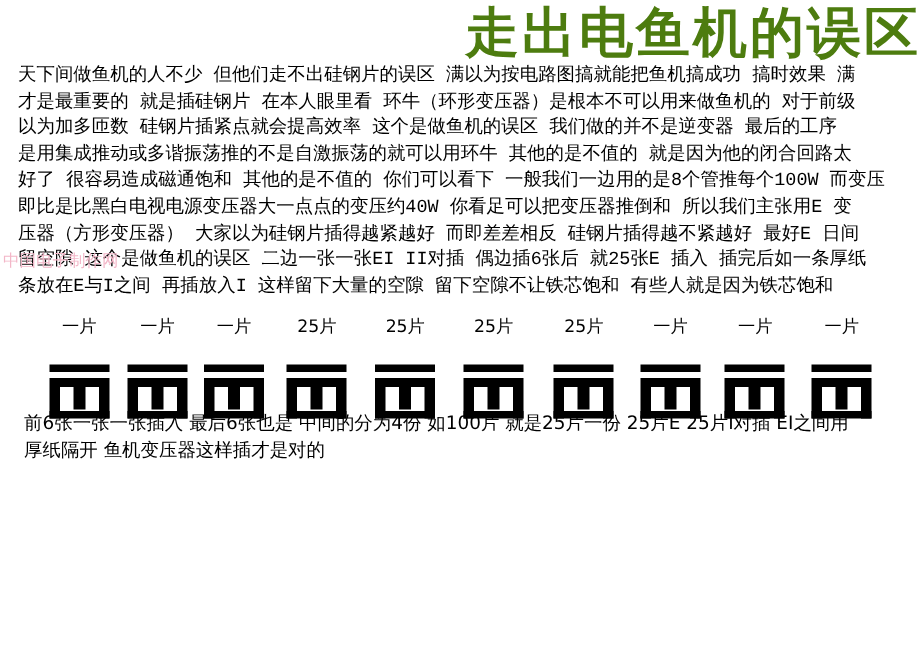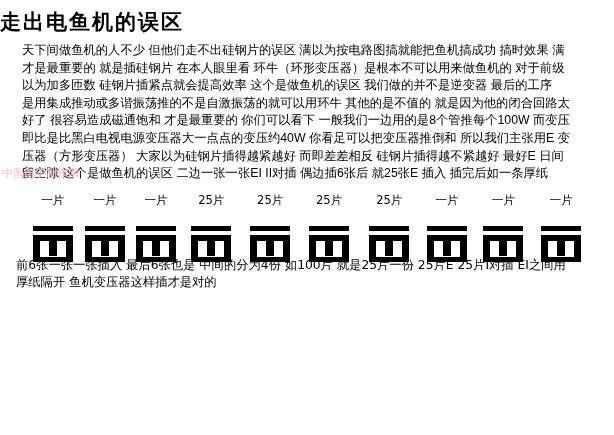--- a/index.html
+++ b/index.html
@@ -15,37 +15,37 @@
     position: relative;
   }
   .page {
     position: relative;
     width: 614px;
     height: 435px;
     box-sizing: border-box;
     padding: 0;
   }
   .title {
-    text-align: left;
+    text-align: right;
     font-family: "DejaVu Serif", serif;
-    font-size: 21px;
+    font-size: 36px;
     font-weight: bold;
     letter-spacing: 2px;
-    color: #000000;
+    color: #4d7c0f;
     margin: 4px 0 2px 0;
     line-height: 36px;
   }
   .body-text {
     font-size: 12.3px;
     line-height: 17.6px;
     color: #000;
     text-align: justify;
-    margin: 0 22px;
+    margin: 0 12px;
     letter-spacing: 0px;
-    font-family: Liberation Sans, sans-serif;
+    font-family: Liberation Mono, monospace;
   }
   .body-text p {
     margin: 0;
     padding: 0;
     white-space: nowrap;
   }
   .watermark {
     position: absolute;
     left: 2px;
     top: 162px;
@@ -101,24 +101,25 @@
 
   <div class="title">走出电鱼机的误区</div>
 
   <div class="watermark">中国电子制作网</div>
 
   <div class="body-text">
     <p>天下间做鱼机的人不少 但他们走不出硅钢片的误区 满以为按电路图搞就能把鱼机搞成功 搞时效果 满</p>
     <p>才是最重要的 就是插硅钢片 在本人眼里看 环牛（环形变压器）是根本不可以用来做鱼机的 对于前级</p>
     <p>以为加多匝数 硅钢片插紧点就会提高效率 这个是做鱼机的误区 我们做的并不是逆变器 最后的工序</p>
     <p>是用集成推动或多谐振荡推的不是自激振荡的就可以用环牛 其他的是不值的 就是因为他的闭合回路太</p>
-    <p>好了 很容易造成磁通饱和 才是最重要的 你们可以看下 一般我们一边用的是8个管推每个100W 而变压</p>
+    <p>好了 很容易造成磁通饱和 其他的是不值的 你们可以看下 一般我们一边用的是8个管推每个100W 而变压</p>
     <p>即比是比黑白电视电源变压器大一点点的变压约40W 你看足可以把变压器推倒和 所以我们主张用E 变</p>
     <p>压器（方形变压器） 大家以为硅钢片插得越紧越好 而即差差相反 硅钢片插得越不紧越好 最好E 日间</p>
     <p>留空隙 这个是做鱼机的误区 二边一张一张EI  II对插 偶边插6张后 就25张E 插入 插完后如一条厚纸</p>
+    <p>条放在E与I之间 再插放入I  这样留下大量的空隙  留下空隙不让铁芯饱和 有些人就是因为铁芯饱和</p>
   </div>
 
   <div class="diagram">
     <div class="labels-row" id="labels-row">
         <div class="label" style="left: 8.6%;">一片</div>
         <div class="label" style="left: 17.1%;">一片</div>
         <div class="label" style="left: 25.4%;">一片</div>
         <div class="label" style="left: 34.4%;">25片</div>
         <div class="label" style="left: 44%;">25片</div>
         <div class="label" style="left: 53.6%;">25片</div>

